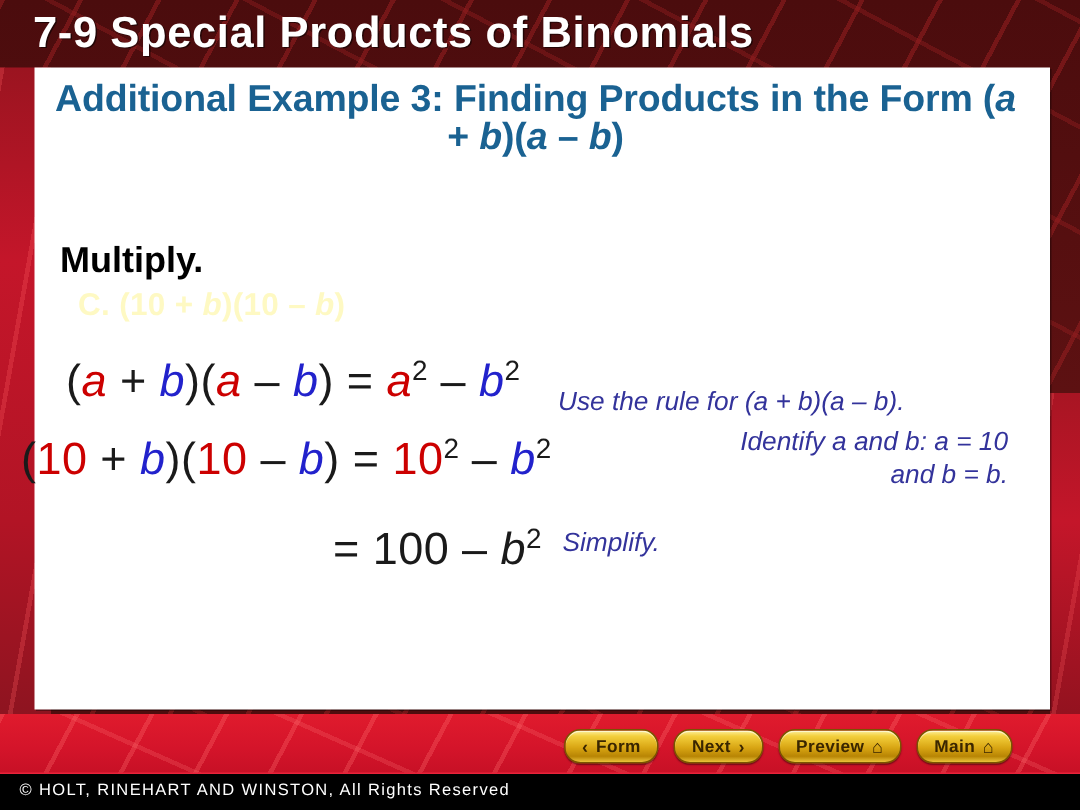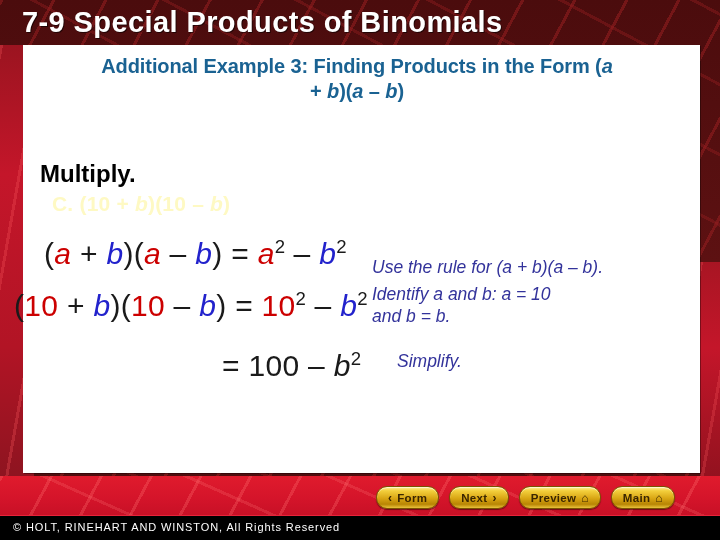--- a/index.html
+++ b/index.html
@@ -88,21 +88,21 @@
     background: #ffffff;
     box-shadow: 1px 1px 0 rgba(0,0,0,0.35);
   }
 
   
   .subtitle {
     position: absolute;
     left: 0px; top: 54px;
     width: 714px;
     text-align: center;
-    font-size: 20px;
+    font-size: 25px;
     font-weight: bold;
     color: #1a6292;
     line-height: 25px;
     letter-spacing: -0.1px;
   }
   .subtitle i { font-style: italic; }
 
   
   .multiply {
     position: absolute;
@@ -140,22 +140,22 @@
 
   
   .note {
     position: absolute;
     font-size: 17.5px;
     font-style: italic;
     color: #33339b;
     line-height: 22px;
   }
   .note-1 { left: 372px; top: 256px; white-space: nowrap; }
-  .note-2 { left: 372px; top: 283px; width: 300px; text-align: left; }
-  .note-3 { left: 375px; top: 350px; white-space: nowrap; margin-left: 22px; }
+  .note-2 { left: 372px; top: 283px; width: 300px; text-align: right; }
+  .note-3 { left: 375px; top: 350px; white-space: nowrap; }
 
   
   .navbar {
     position: absolute;
     left: 376px; top: 486px;
     display: flex;
     gap: 10px;
     align-items: center;
   }
   .nav-btn {

